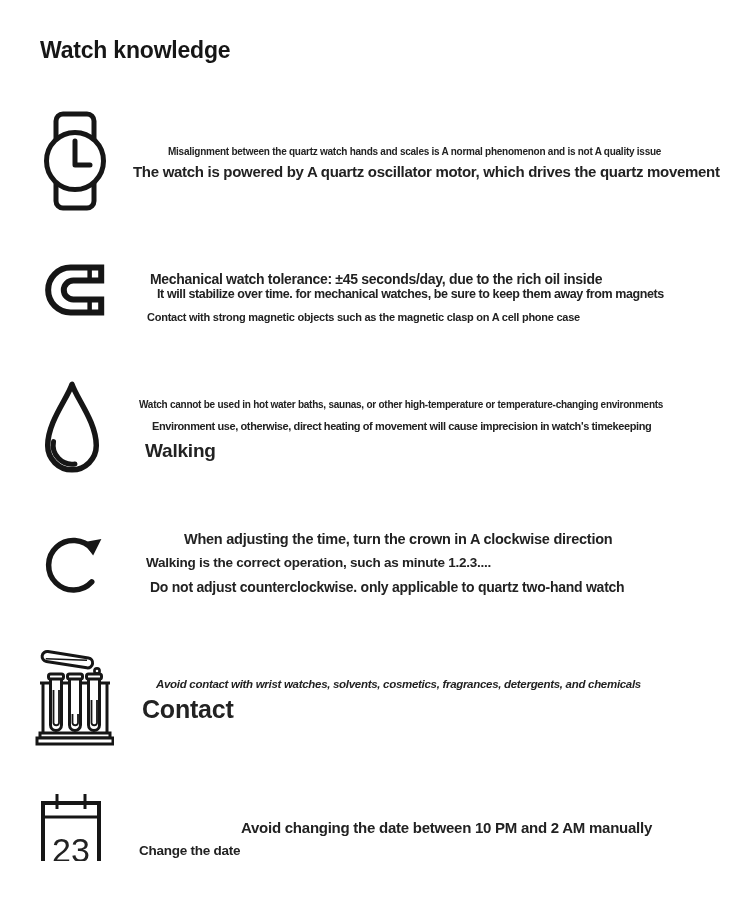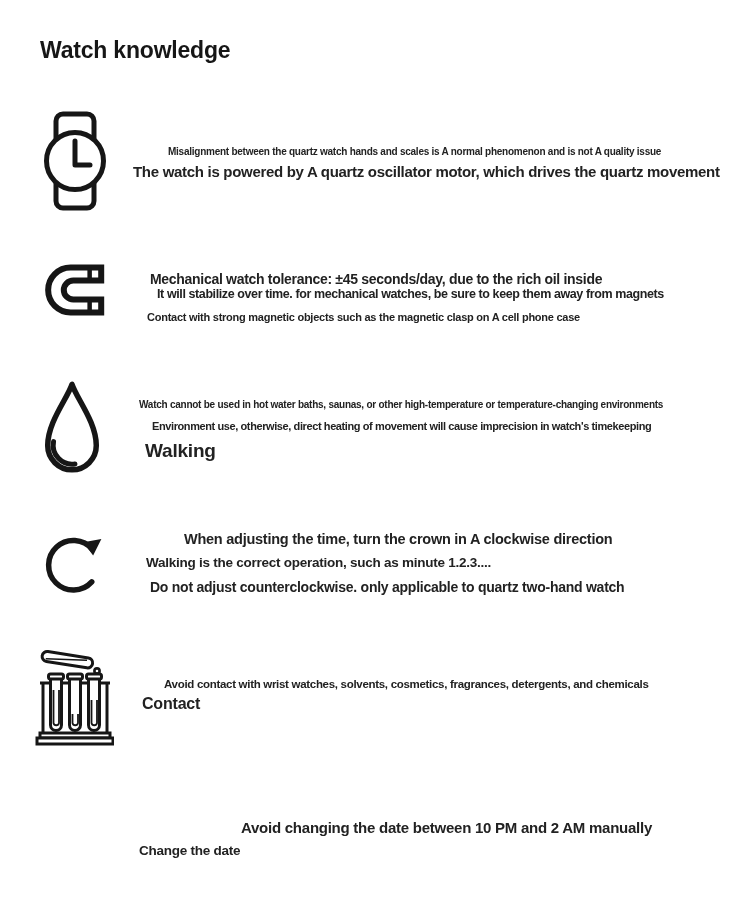--- a/index.html
+++ b/index.html
@@ -96,19 +96,28 @@
       <rect x="14.5" y="31" width="15" height="5" rx="2" fill="#fff" stroke-width="3"></rect>
       <rect x="33.5" y="31" width="15" height="5" rx="2" fill="#fff" stroke-width="3"></rect>
       <rect x="52.5" y="31" width="15" height="5" rx="2" fill="#fff" stroke-width="3"></rect>
       <path d="M19.5 47 L19.5 80 A 2.8 2.8 0 0 0 25 80 L25 47" stroke-width="1.8"></path>
       <path d="M38.5 71 L38.5 80 A 2.8 2.8 0 0 0 44 80 L44 71" stroke-width="1.8"></path>
       <path d="M57.5 57 L57.5 80 A 2.8 2.8 0 0 0 63 80 L63 57" stroke-width="1.8"></path>
       <rect x="6" y="90" width="70" height="5" fill="#fff" stroke-width="3"></rect>
       <rect x="3" y="95" width="76" height="6" fill="#fff" stroke-width="3"></rect>
     </svg>
   </div>
-  <div class="ln" style="left:164px; top:678px; font-size:11.5px; letter-spacing:-0.3px;">Avoid contact with wrist watches, solvents, cosmetics, fragrances, detergents, and chemicals</div>
-  <div class="ln" style="left:142px; top:695px; font-size:16px; letter-spacing:-0.2px;">Contact</div>
+  <div class="ln" style="left:156px; top:678px; font-size:11.5px; letter-spacing:-0.3px;font-style:italic;">Avoid contact with wrist watches, solvents, cosmetics, fragrances, detergents, and chemicals</div>
+  <div class="ln" style="left:142px; top:695px; font-size:25px; letter-spacing:-0.2px;">Contact</div>
 
+  <div class="icon" style="left:40px; top:789px; width:62px; height:92px;">
+    <svg viewBox="0 0 62 92" fill="none" stroke="#161616">
+      <rect x="3" y="14" width="56" height="74" fill="#fff" stroke-width="4"></rect>
+      <line x1="3" y1="28" x2="59" y2="28" stroke-width="3"></line>
+      <line x1="17" y1="5" x2="17" y2="20" stroke-width="3"></line>
+      <line x1="45" y1="5" x2="45" y2="20" stroke-width="3"></line>
+      <text x="31" y="73" text-anchor="middle" fill="#222" stroke="none" style="font-family:'Liberation Sans',sans-serif; font-size:34px; font-weight:400;">23</text>
+    </svg>
+  </div>
   <div class="ln" style="left:200px; top:819px; font-size:15px;margin-left:41px;">Avoid changing the date between 10 PM and 2 AM manually</div>
   <div class="ln" style="left:139px; top:843px; font-size:13.5px;">Change the date</div>
 
 </div>
 
 </body></html>

